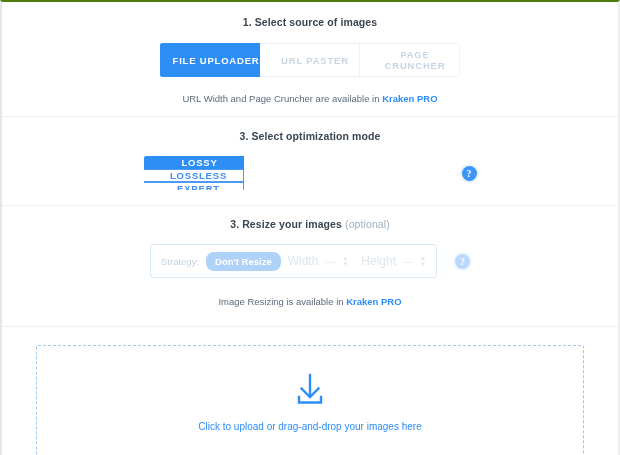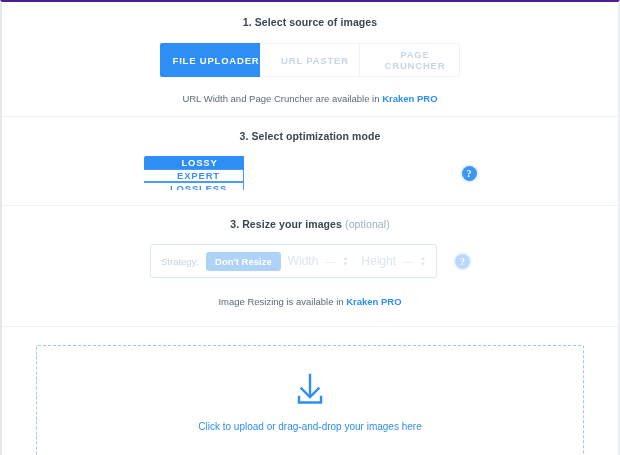--- a/index.html
+++ b/index.html
@@ -16,21 +16,21 @@
   }
 
   .page {
     position: relative;
     width: 620px;
     height: 455px;
     background: #ffffff;
     box-sizing: border-box;
     border-left: 2px solid #e3e8ea;
     border-right: 2px solid #eceff1;
-    border-top: 2px solid #4c1d95;
+    border-top: 2px solid #4d7c0f;
   }
 
   
   .section {
     box-sizing: border-box;
     border-bottom: 1px solid #eef1f3;
     text-align: center;
   }
 
   .sec-title {
@@ -141,21 +141,21 @@
   .resize-label {
     font-size: 9.5px;
     color: #c3d3e0;
     white-space: nowrap;
   }
   .strategy-pill {
     background: #aed2f8;
     color: #ffffff;
     font-size: 9.5px;
     font-weight: bold;
-    border-radius: 3px;
+    border-radius: 8px;
     padding: 4px 9px;
     white-space: nowrap;
     cursor: default;
   }
   .dim-input {
     font-size: 12px;
     color: #dbe6ef;
     white-space: nowrap;
     cursor: default;
   }
@@ -227,22 +227,22 @@
     </div>
   </div>
 
   <div class="section" style="height:89px; padding-top:13px;">
 
     <div class="sec-title">3. Select optimization mode</div>
 
     <div class="row-center" style="margin-top:14px;">
       <div class="btn-group" id="group-mode">
         <div class="seg active">LOSSY</div>
+        <div class="seg outline">LOSSLESS</div>
         <div class="seg outline">EXPERT</div>
-        <div class="seg outline">LOSSLESS</div>
       </div>
       <span class="help-icon" style="margin-left:18px;">?</span>
     </div>
   </div>
 
   <div class="section" style="height:121px; padding-top:12px;">
 
     <div class="sec-title">
       <span>3. Resize your images </span><span class="optional">(optional)</span>
     </div>

